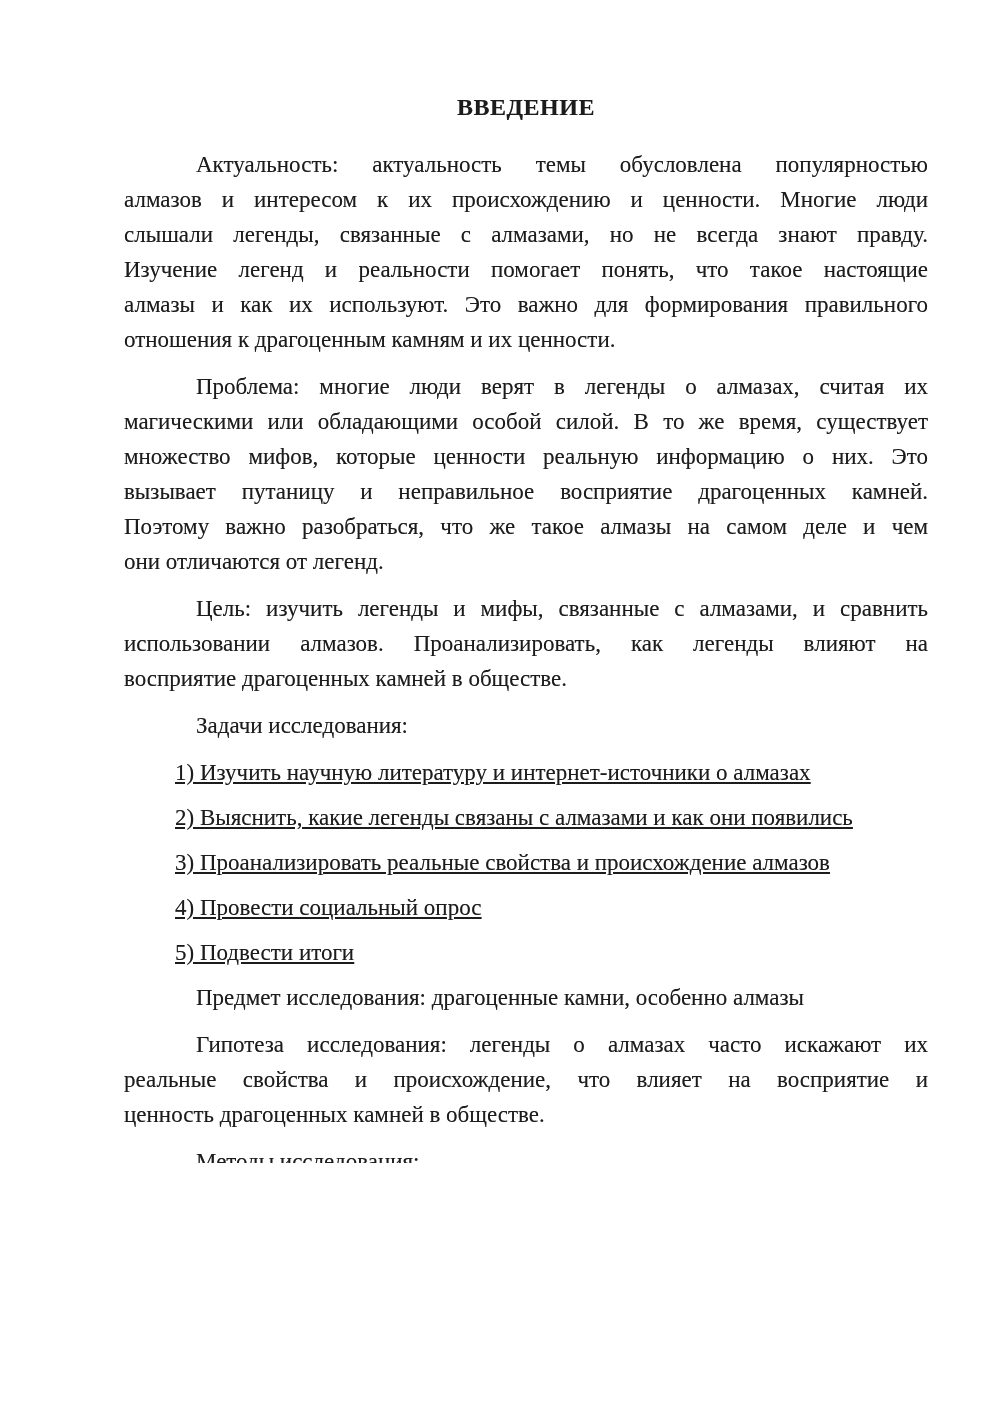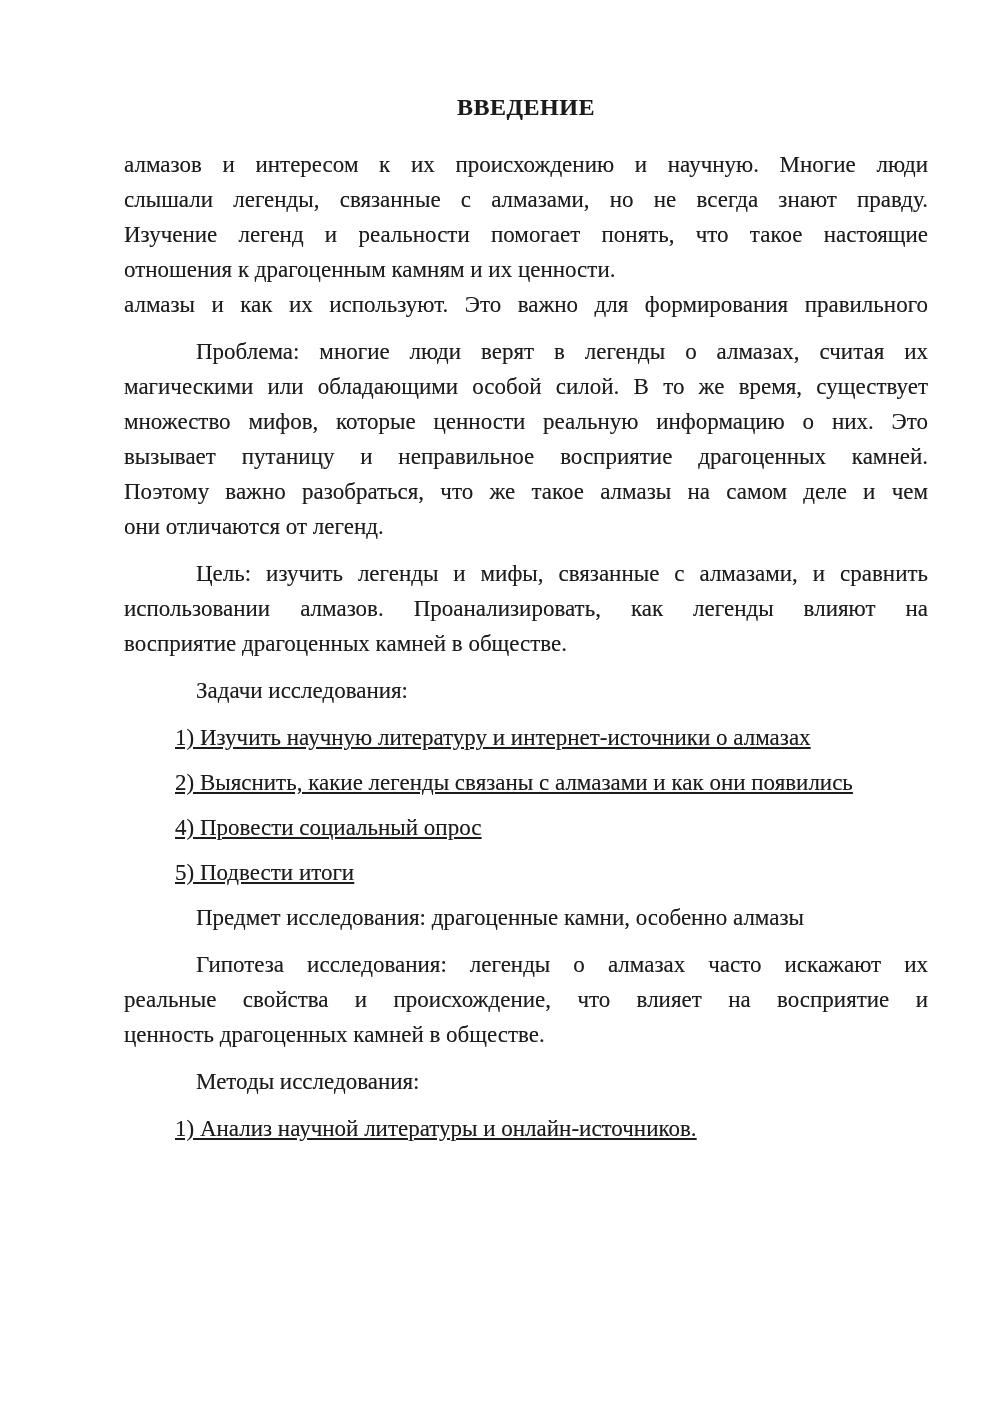--- a/index.html
+++ b/index.html
@@ -66,25 +66,26 @@
   }
 </style>
 </head>
 <body>
 
 <div class="page" style="color: rgb(28, 28, 28); background: rgb(255, 255, 255);">
   <h1 class="title">ВВЕДЕНИЕ</h1>
 
   <div class="content" id="content">
       <p class="block paragraph">
-        <span class="line">алмазов и интересом к их происхождению и научную. Многие люди</span>
+        <span class="line first">Актуальность: актуальность темы обусловлена популярностью</span>
+        <span class="line">алмазов и интересом к их происхождению и ценности. Многие люди</span>
         <span class="line">слышали легенды, связанные с алмазами, но не всегда знают правду.</span>
         <span class="line">Изучение легенд и реальности помогает понять, что такое настоящие</span>
+        <span class="line">алмазы и как их используют. Это важно для формирования правильного</span>
         <span class="line last">отношения к драгоценным камням и их ценности.</span>
-        <span class="line">алмазы и как их используют. Это важно для формирования правильного</span>
       </p>
       <p class="block paragraph">
         <span class="line first">Проблема: многие люди верят в легенды о алмазах, считая их</span>
         <span class="line">магическими или обладающими особой силой. В то же время, существует</span>
         <span class="line">множество мифов, которые ценности реальную информацию о них. Это</span>
         <span class="line">вызывает путаницу и неправильное восприятие драгоценных камней.</span>
         <span class="line">Поэтому важно разобраться, что же такое алмазы на самом деле и чем</span>
         <span class="line last">они отличаются от легенд.</span>
       </p>
       <p class="block paragraph">
@@ -93,20 +94,23 @@
         <span class="line last">восприятие драгоценных камней в обществе.</span>
       </p>
       <p class="block paragraph">
         <span class="line first last">Задачи исследования:</span>
       </p>
       <p class="block list-item">
         <span class="line last">1) Изучить научную литературу и интернет-источники о алмазах</span>
       </p>
       <p class="block list-item">
         <span class="line last">2) Выяснить, какие легенды связаны с алмазами и как они появились</span>
+      </p>
+      <p class="block list-item">
+        <span class="line last">3) Проанализировать реальные свойства и происхождение алмазов</span>
       </p>
       <p class="block list-item">
         <span class="line last">4) Провести социальный опрос</span>
       </p>
       <p class="block list-item">
         <span class="line last">5) Подвести итоги</span>
       </p>
       <p class="block paragraph">
         <span class="line first last">Предмет исследования: драгоценные камни, особенно алмазы</span>
       </p>

